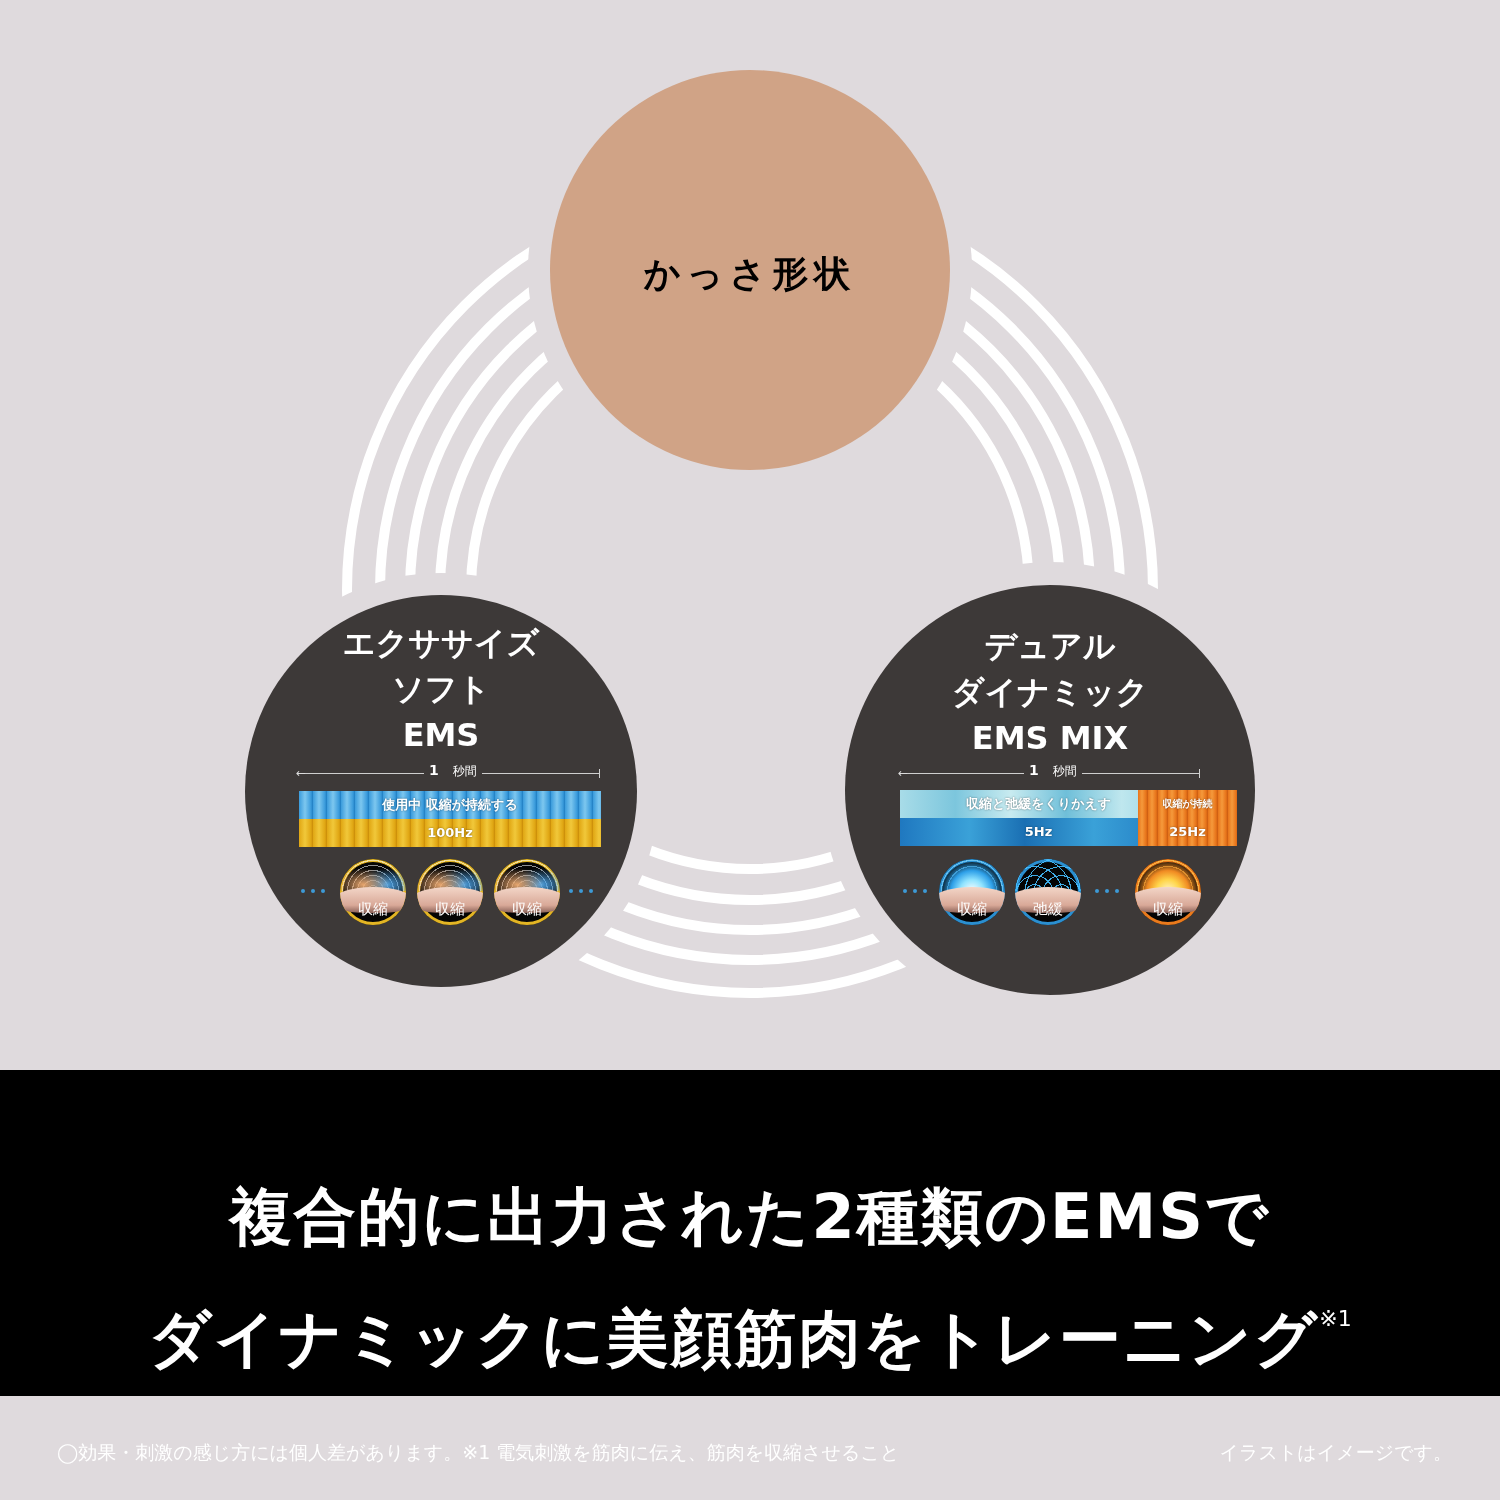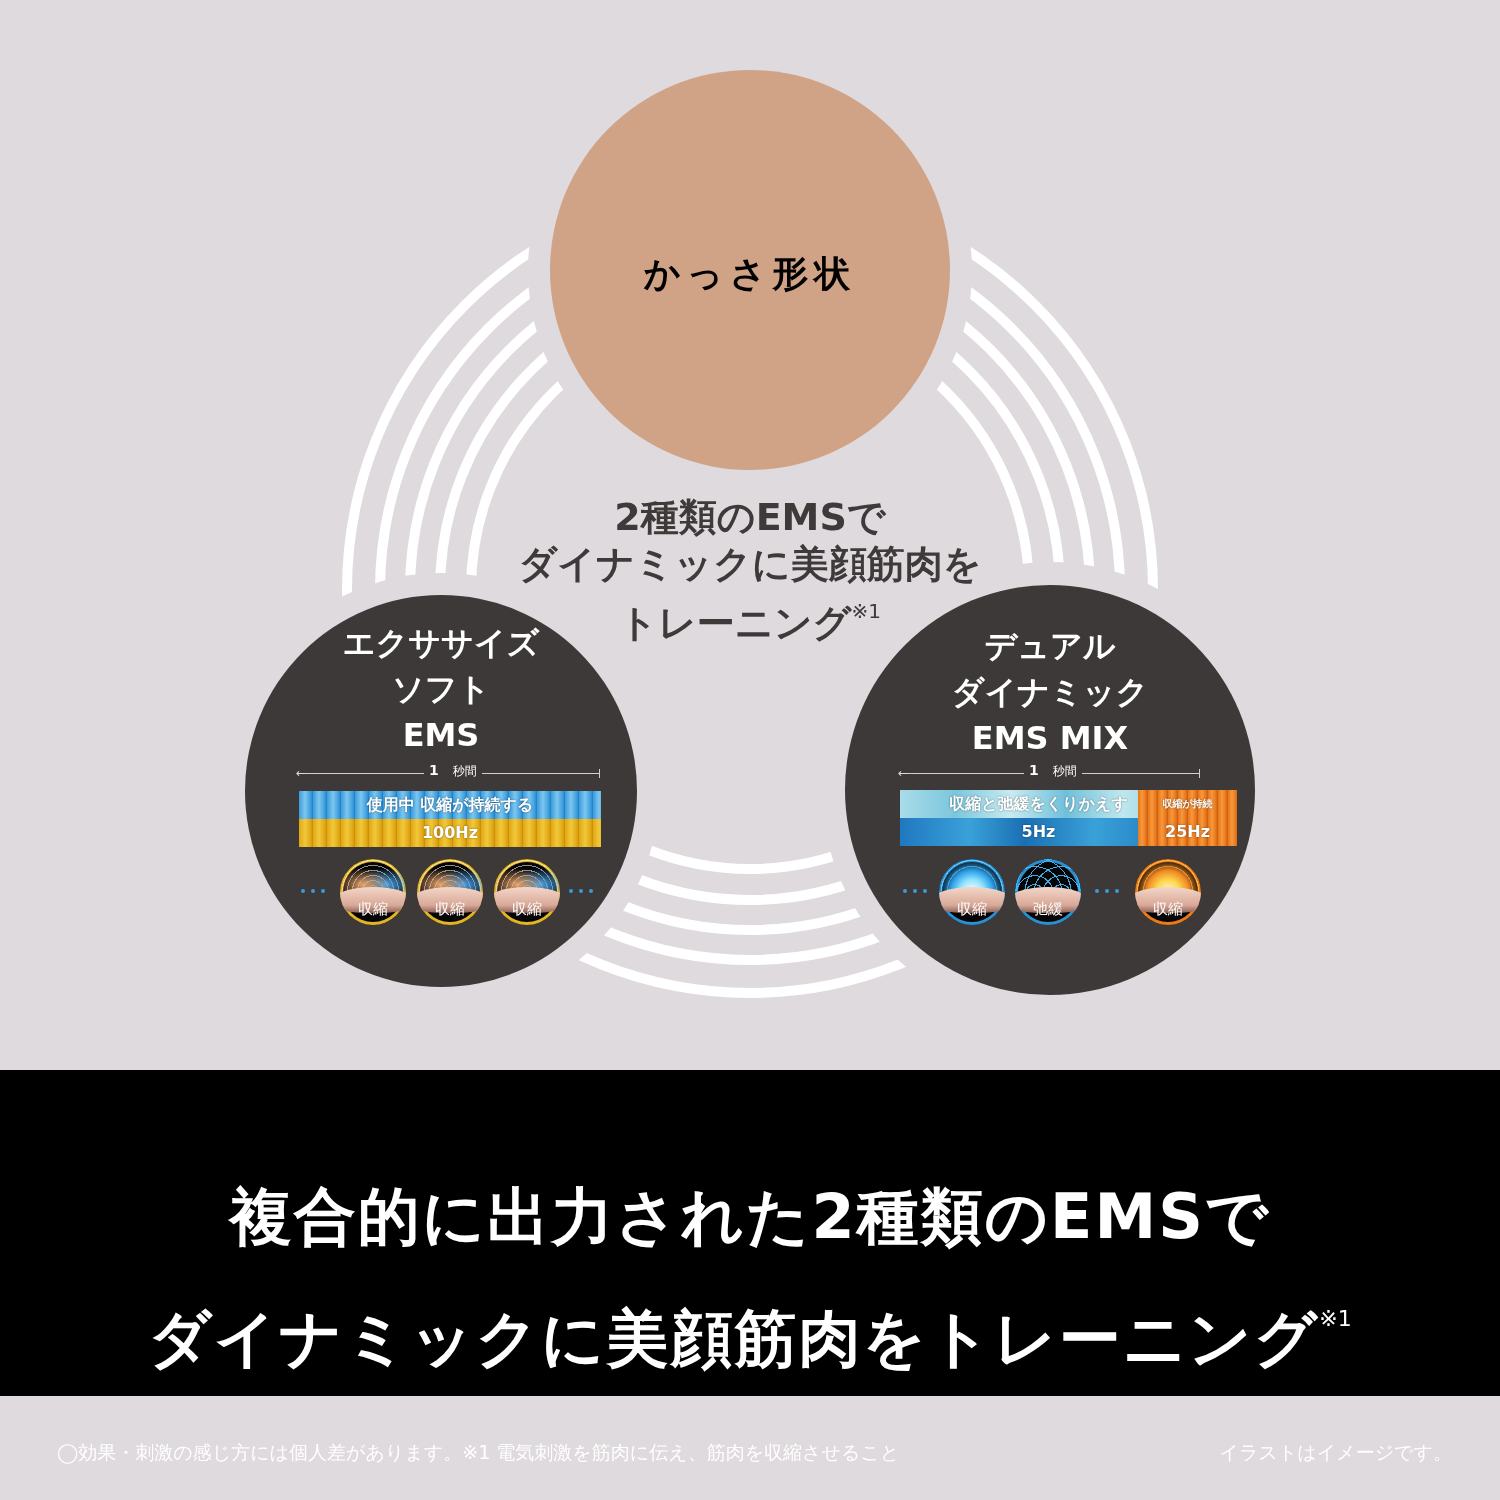--- a/index.html
+++ b/index.html
@@ -24,21 +24,21 @@
   .right-circle .dc-title { top: 38px; }
 
   .timeline { position: absolute; height: 16px; }
   .timeline .line { position: absolute; top: 8px; height: 1px; background: #cfcfcf; }
   .timeline .arrow { position: absolute; left: -2px; top: 1px; color: #dcdcdc; font-size: 12px; }
   .timeline .tick { position: absolute; right: 0; top: 4px; width: 1px; height: 9px; background: #cfcfcf; }
   .timeline .tl-label { position: absolute; top: -3px; color: #fff; font-size: 14px; font-weight: bold; background: #3d3938; padding: 0 5px; }
   .timeline .tl-label small { font-size: 12px; font-weight: normal; margin-left: 14px; }
 
   .bar { position: absolute; height: 56px; overflow: hidden; }
-  .bar .row { position: absolute; left: 0; right: 0; height: 28px; color: #fff; font-size: 16px; font-weight: bold; text-align: center; line-height: 28px; text-shadow: 0 0 2px rgba(0,0,0,0.5); }
+  .bar .row { position: absolute; left: 0; right: 0; height: 28px; color: #fff; font-size: 13px; font-weight: bold; text-align: center; line-height: 28px; text-shadow: 0 0 2px rgba(0,0,0,0.5); }
   .stripes-blue { background: repeating-linear-gradient(90deg, #3a9bdc 0px, #7dc7ef 6px, #3a9bdc 12px, #1e7cc0 14px); }
   .stripes-gold { background: repeating-linear-gradient(90deg, #e0a613 0px, #f1c83a 6px, #e0a613 12px, #c88a08 14px); }
   .soft-blue { background: linear-gradient(90deg, #a8dce8, #7cc6dd 20%, #c8ebf0 40%, #6fbfd9 60%, #bfe7ee 80%, #8fd0e2); }
   .mid-blue { background: linear-gradient(90deg, #1f78c0, #3aa1d8 25%, #1a6fb3 45%, #3aa1d8 70%, #1f78c0); }
   .stripes-orange { background: repeating-linear-gradient(90deg, #e8741a 0px, #f59a3c 4px, #e8741a 8px, #c85a10 10px); }
 
   .dots { position: absolute; display: flex; gap: 6px; }
   .dots span { width: 4px; height: 4px; border-radius: 50%; background: #3d9ad6; display: block; }
 
   .mini { position: absolute; width: 66px; height: 66px; border-radius: 50%; overflow: hidden; background: #050505; }
@@ -82,25 +82,20 @@
       <circle cx="750" cy="590" r="340"></circle>
       <circle cx="750" cy="590" r="370"></circle>
       <circle cx="750" cy="590" r="403"></circle>
     </g>
   </svg>
 
   <div class="circle top-circle">
     <div class="label">かっさ形状</div>
   </div>
 
-  <div class="center-text">
-    <div>2種類のEMSで</div>
-    <div>ダイナミックに美顔筋肉を</div>
-    <div><span>トレーニング</span><sup>※1</sup></div>
-  </div>
 
   <div class="circle dark-circle left-circle">
     <div class="dc-title">
       <div>エクササイズ</div>
       <div>ソフト</div>
       <div>EMS</div>
     </div>
 
     <div class="timeline" style="left:53px; top:170px; width:302px;">
       <div class="line" style="left:4px; right:0;"></div>

